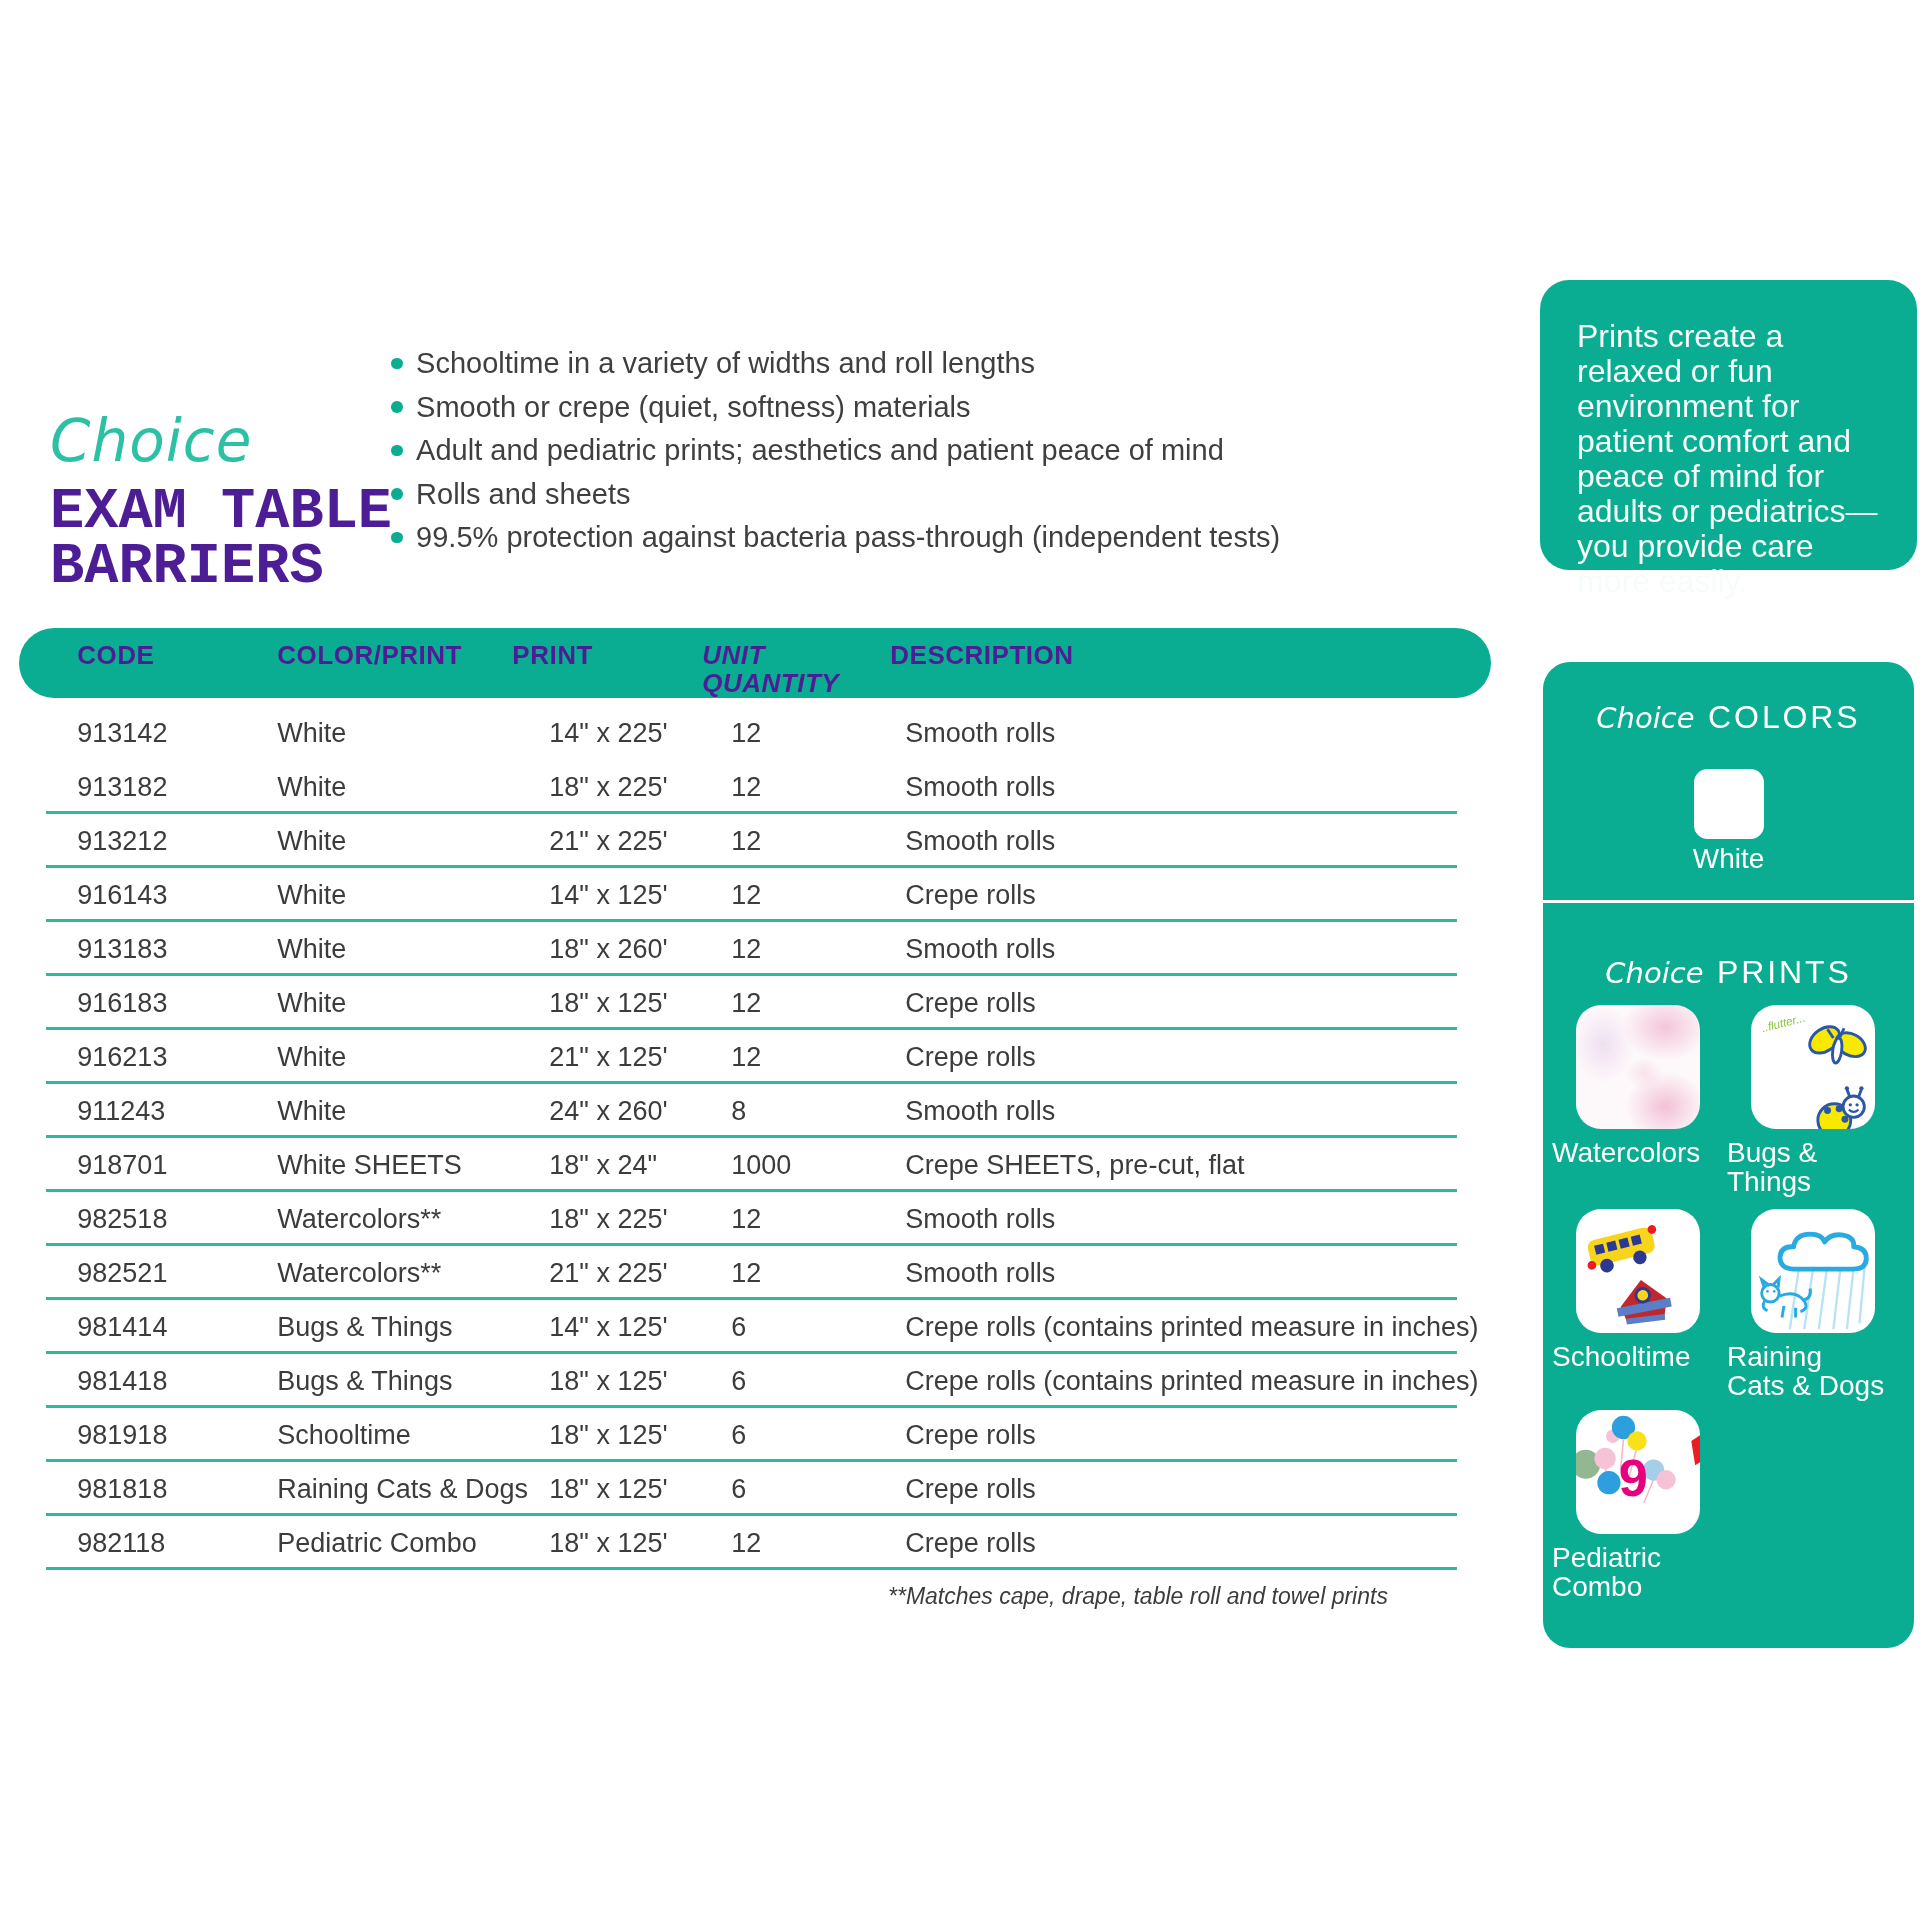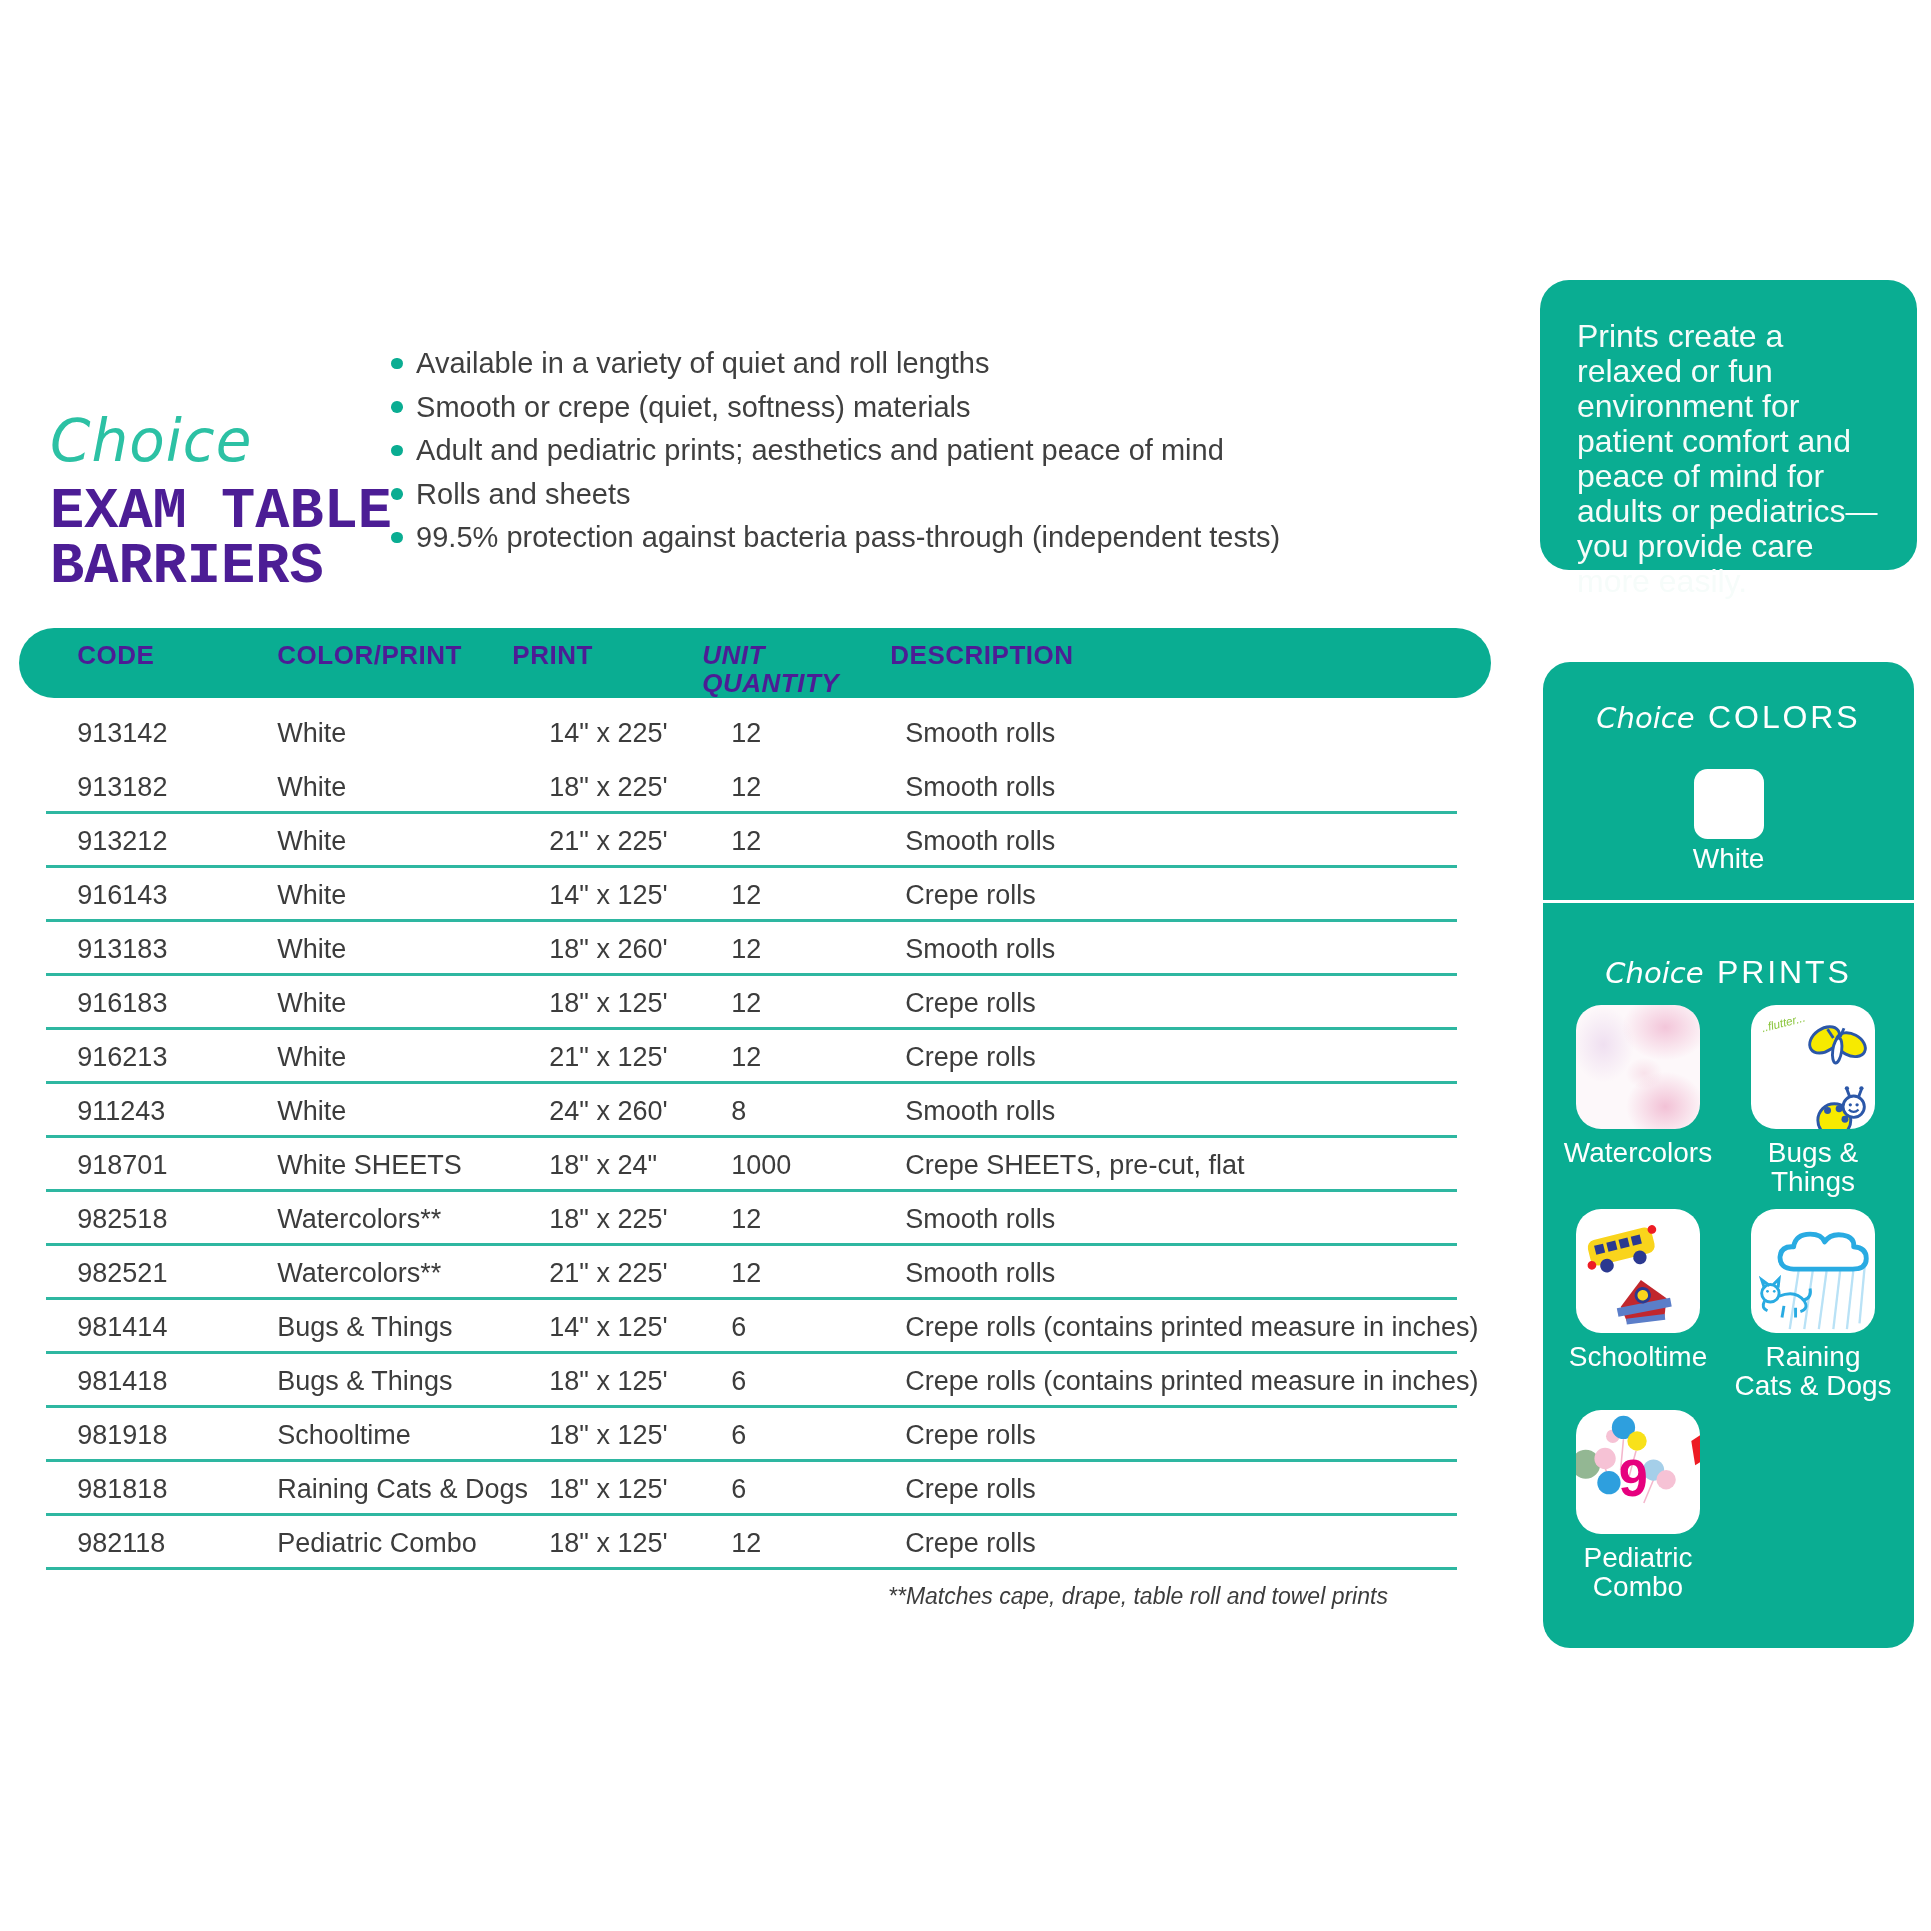--- a/index.html
+++ b/index.html
@@ -87,41 +87,41 @@
   .tile svg{display:block;width:124px;height:124px;}
   .tile.watercolors{
     background:
       radial-gradient(60px 46px at 72% 18%, rgba(236,164,196,.60), rgba(236,164,196,0) 72%),
       radial-gradient(44px 54px at 22% 32%, rgba(220,190,228,.42), rgba(220,190,228,0) 70%),
       radial-gradient(56px 50px at 72% 82%, rgba(233,148,184,.55), rgba(233,148,184,0) 70%),
       radial-gradient(23px 19.3px at 55% 55%, rgba(242,200,216,.45), rgba(242,200,216,0) 80%),
       #fdf8fa;
   }
   .print-label{
-    width:172px;margin:8.7px 0 0 0;text-align:center;font-size:28px;line-height:29px;color:#ffffff;
+    width:172px;margin:8.7px 0 0 0;font-size:28px;line-height:29px;color:#ffffff;
   }
   .print-label span{display:block;}
 </style>
 </head>
 <body>
 
 <div class="page">
 
   <div class="brand-block">
     <div class="brand-script">Choice</div>
     <div class="page-title">
       <span>EXAM TABLE</span>
       <span>BARRIERS</span>
     </div>
   </div>
 
   <ul class="bullets">
     <li>
         <span class="dot"></span>
-        <span>Available in a variety of quiet and roll lengths</span>
+        <span>Schooltime in a variety of widths and roll lengths</span>
       </li>
     <li>
         <span class="dot"></span>
         <span>Smooth or crepe (quiet, softness) materials</span>
       </li>
     <li>
         <span class="dot"></span>
         <span>Adult and pediatric prints; aesthetics and patient peace of mind</span>
       </li>
     <li>

